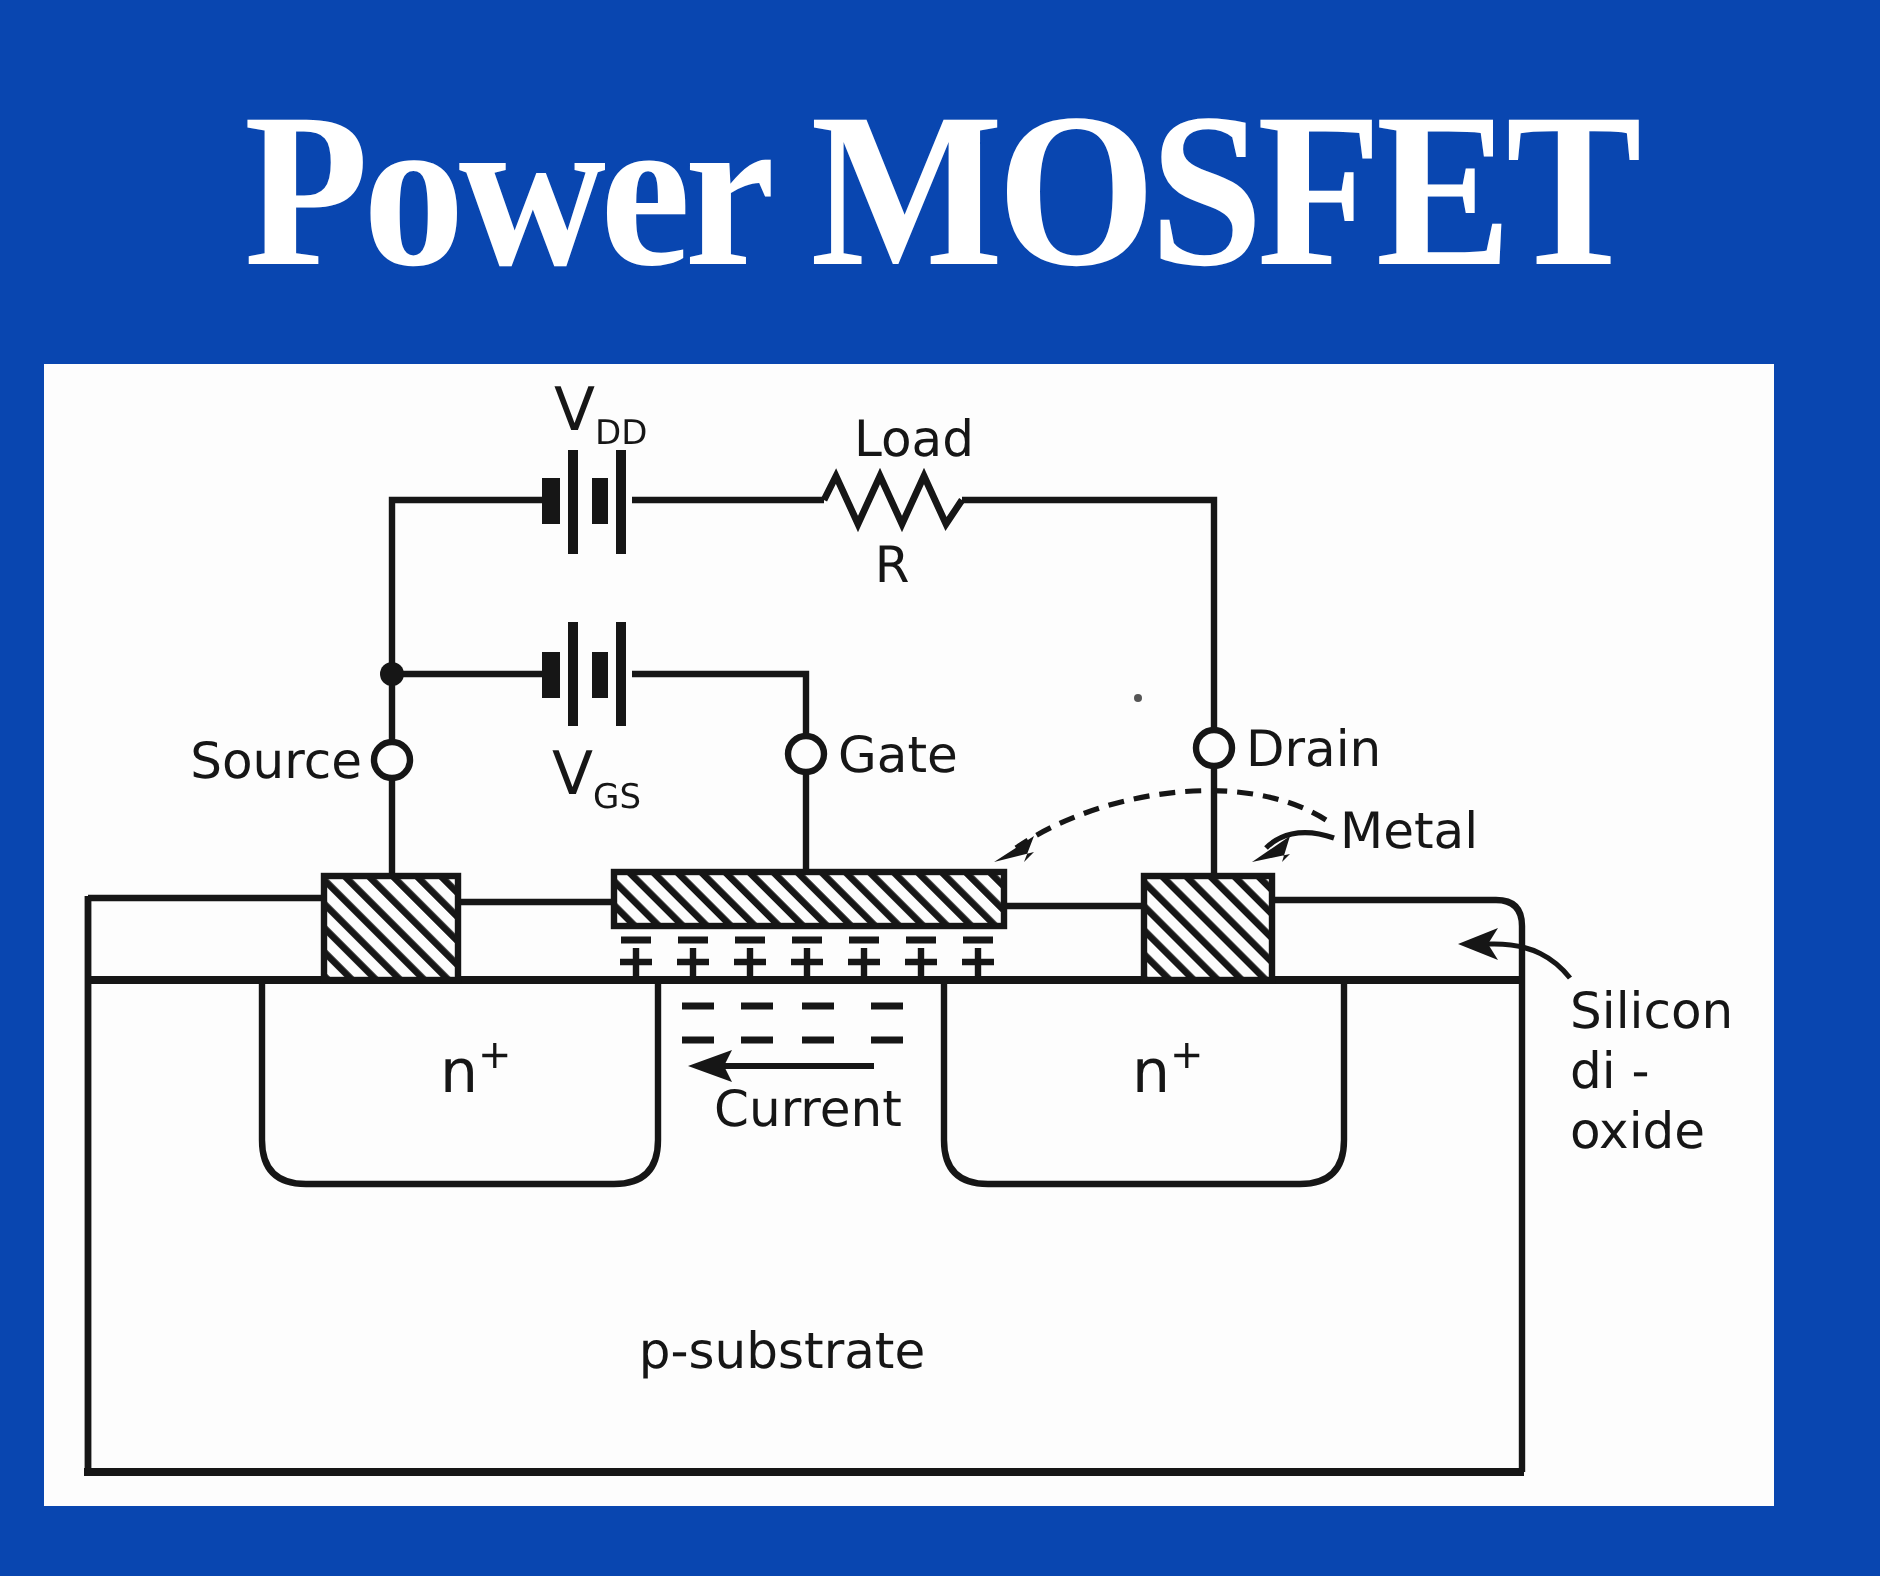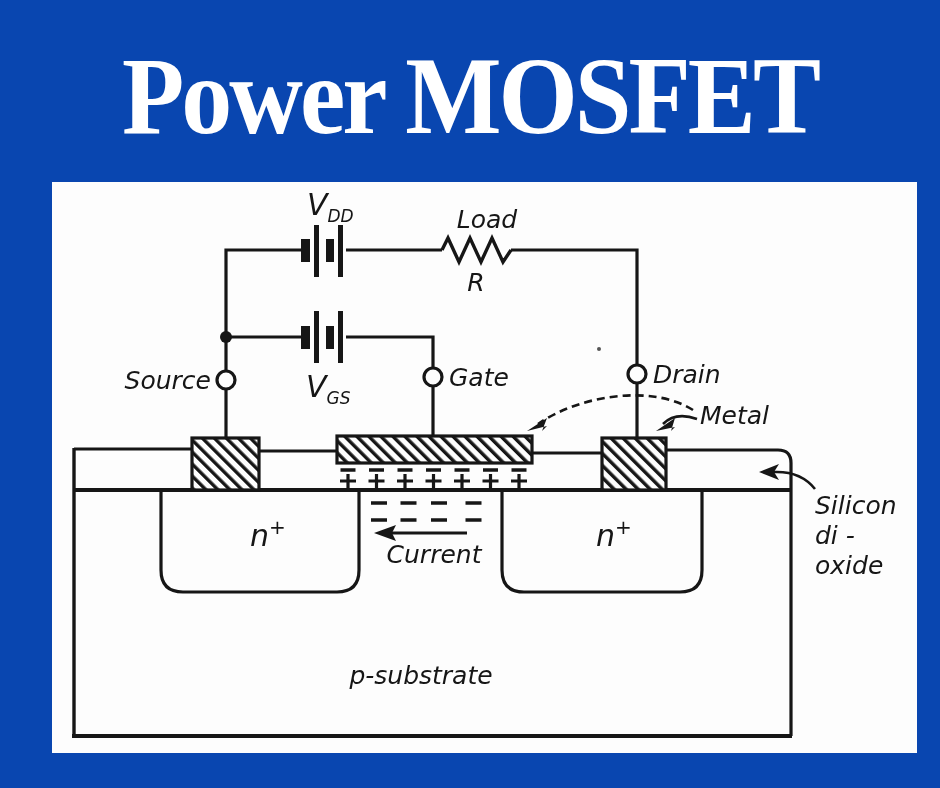--- a/index.html
+++ b/index.html
@@ -18,23 +18,22 @@
     font-weight:bold;
     font-size:102px;
     letter-spacing:-3px;
     line-height:104px;
     color:#ffffff;
     transform:scaleY(1.08);
     transform-origin:top center;
     white-space:nowrap;
   }
   .diagram-panel{
-    position:absolute;left:52px;top:182px;width:865px;height:571px;
+    position:absolute;left:22px;top:182px;width:865px;height:571px;
     background:#fdfdfd;
-    font-style:italic;
   }
   svg text{fill:#161616;}
   .lbl{font-family:"DejaVu Sans",sans-serif;font-size:25px;}
   .lbl-big{font-family:"DejaVu Sans",sans-serif;font-size:28px;}
 </style>
 </head>
 <body>
 
 <div class="title-banner">
   <div class="page-title">Power MOSFET</div>

